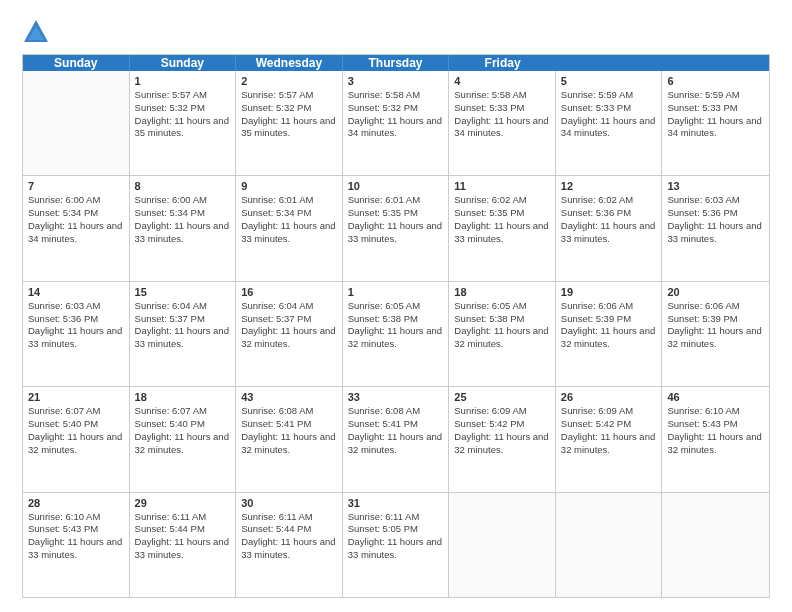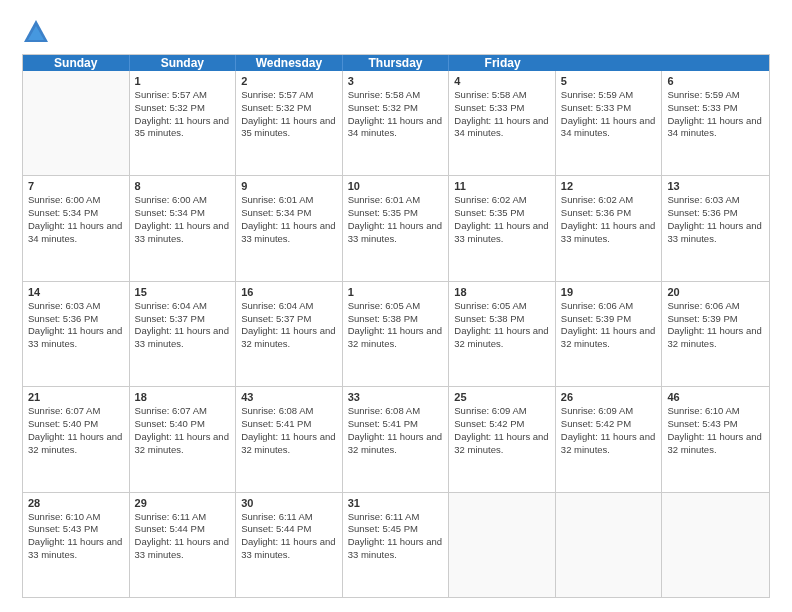--- a/index.html
+++ b/index.html
@@ -334,21 +334,21 @@
           </div>
           <div class="cal-cell">
             <div class="day-number">30</div>
             <div class="cell-line">Sunrise: 6:11 AM</div>
             <div class="cell-line">Sunset: 5:44 PM</div>
             <div class="cell-line">Daylight: 11 hours and 33 minutes.</div>
           </div>
           <div class="cal-cell">
             <div class="day-number">31</div>
             <div class="cell-line">Sunrise: 6:11 AM</div>
-            <div class="cell-line">Sunset: 5:45 PM</div>
+            <div class="cell-line">Sunset: 5:05 PM</div>
             <div class="cell-line">Daylight: 11 hours and 33 minutes.</div>
           </div>
           <div class="cal-cell empty"></div>
           <div class="cal-cell empty"></div>
           <div class="cal-cell empty"></div>
         </div>
       </div>
   </div>
 </div>
 

